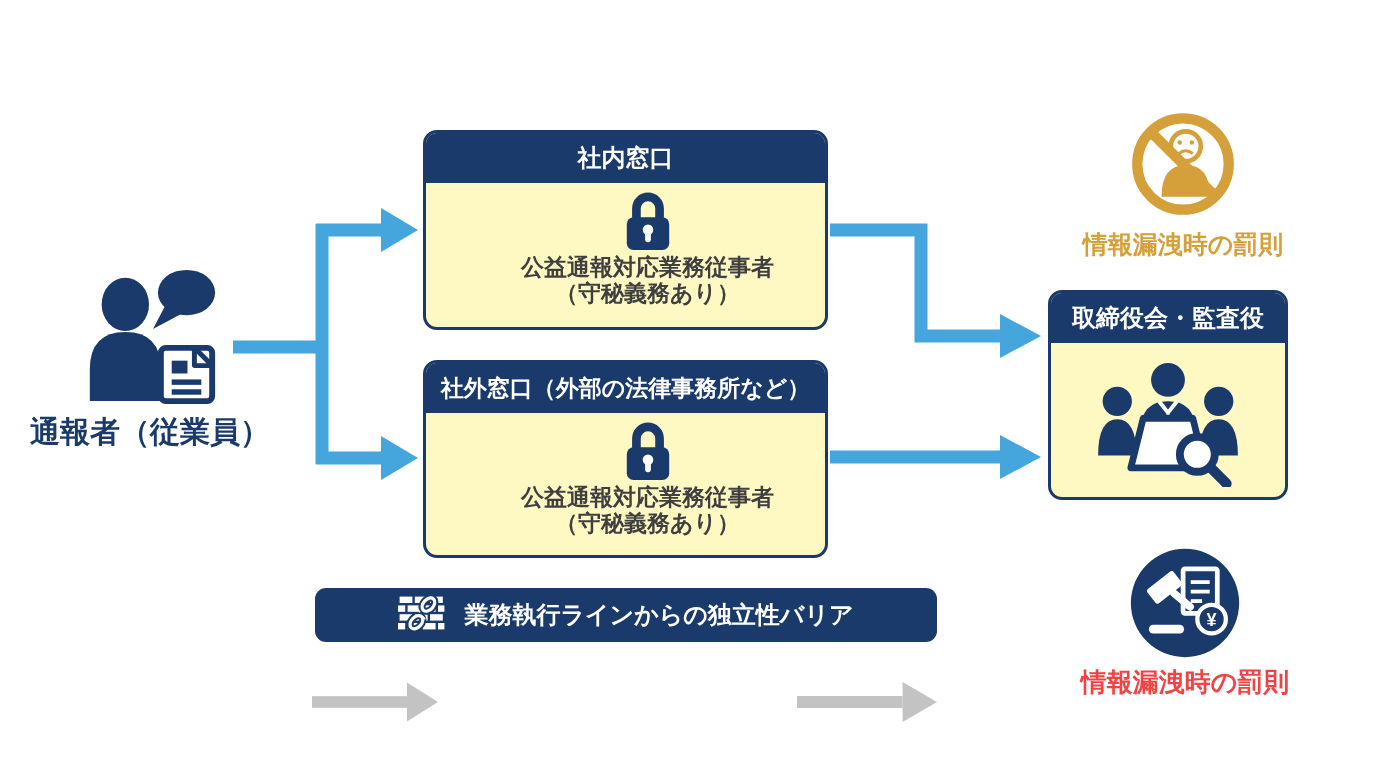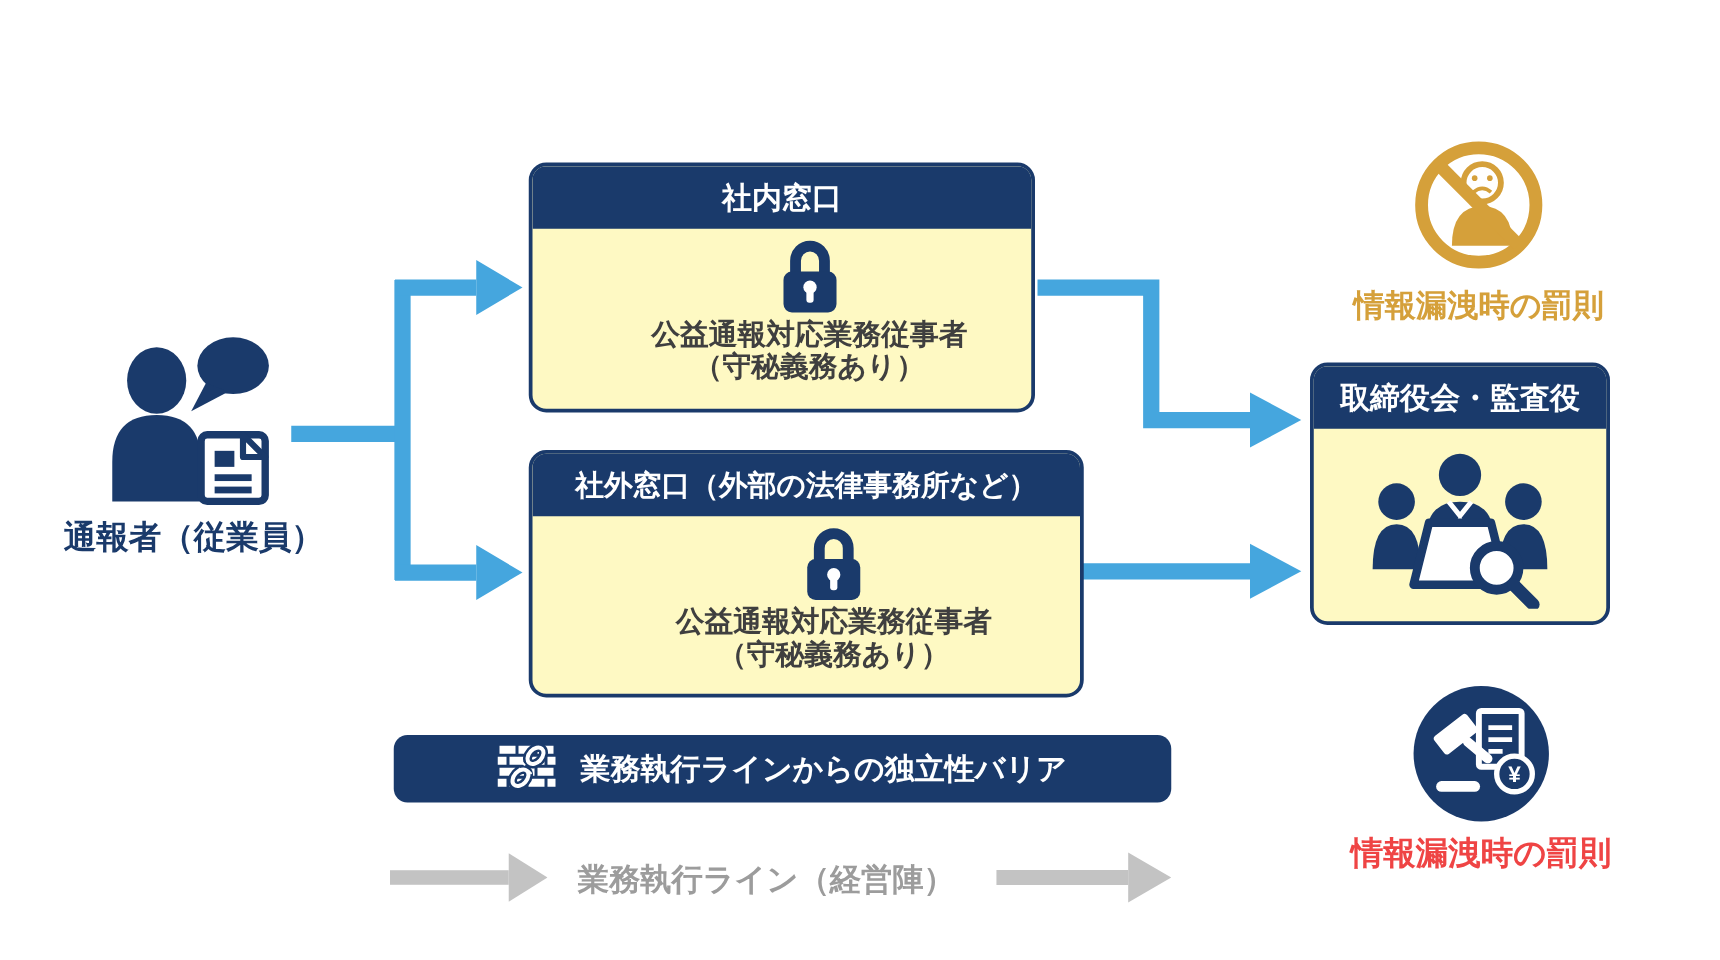--- a/index.html
+++ b/index.html
@@ -9,31 +9,31 @@
   }
   .title{
     position:absolute;top:34px;left:0;width:100%;margin:0;
     text-align:center;font-size:34px;font-weight:800;color:#1a3a6b;letter-spacing:1px;
   }
   .connectors{position:absolute;left:0;top:0;width:1376px;height:768px;pointer-events:none;}
 
   
   .reporter-icon{position:absolute;left:76px;top:266px;}
   .reporter-label{
-    position:absolute;left:30px;top:412px;width:250px;text-align:center;
-    font-size:26px;font-weight:700;color:#1a3a6b;
+    position:absolute;left:30px;top:412px;width:250px;
+    font-size:30px;font-weight:700;color:#1a3a6b;
   }
 
   
   .node-box{
     position:absolute;background:#fef9c3;border:3px solid #1a3a6b;border-radius:14px;
     box-sizing:border-box;overflow:hidden;
   }
   .box-internal{left:423px;top:130px;width:405px;height:200px;}
-  .box-external{left:423px;top:360px;width:444px;height:198px;}
+  .box-external{left:423px;top:360px;width:405px;height:198px;}
   .box-board{left:1048px;top:290px;width:240px;height:210px;}
   .box-header{
     height:50px;background:#1a3a6b;color:#ffffff;display:flex;align-items:center;justify-content:center;
     font-size:24px;font-weight:700;
   }
   .box-external .box-header{font-size:23px;}
   .box-body{display:flex;flex-direction:column;align-items:center;justify-content:flex-start;padding-left:44px;}
   .lock{margin-top:7px;}
   .box-line{font-size:23px;font-weight:700;color:#3f3f3f;line-height:26px;text-align:center;}
   .board-body{display:flex;align-items:center;justify-content:center;height:155px;}
@@ -217,19 +217,18 @@
         </g>
       </g>
     </svg>
     <span class="barrier-label">業務執行ラインからの独立性バリア</span>
   </div>
 
   <svg class="exec-arrow-left" width="126" height="42" viewBox="0 0 130 42" xmlns="http://www.w3.org/2000/svg">
     <rect x="0" y="15" width="98" height="12" fill="#c3c3c3"></rect>
     <polygon points="98,1 130,21 98,41" fill="#c3c3c3"></polygon>
   </svg>
-  <div class="exec-label">業務執行ライン（経営陣）</div>
   <svg class="exec-arrow-right" width="140" height="42" viewBox="0 0 130 42" preserveAspectRatio="none" xmlns="http://www.w3.org/2000/svg">
     <rect x="0" y="15" width="98" height="12" fill="#c3c3c3"></rect>
     <polygon points="98,1 130,21 98,41" fill="#c3c3c3"></polygon>
   </svg>
 
 </div>
 
 </body></html>

